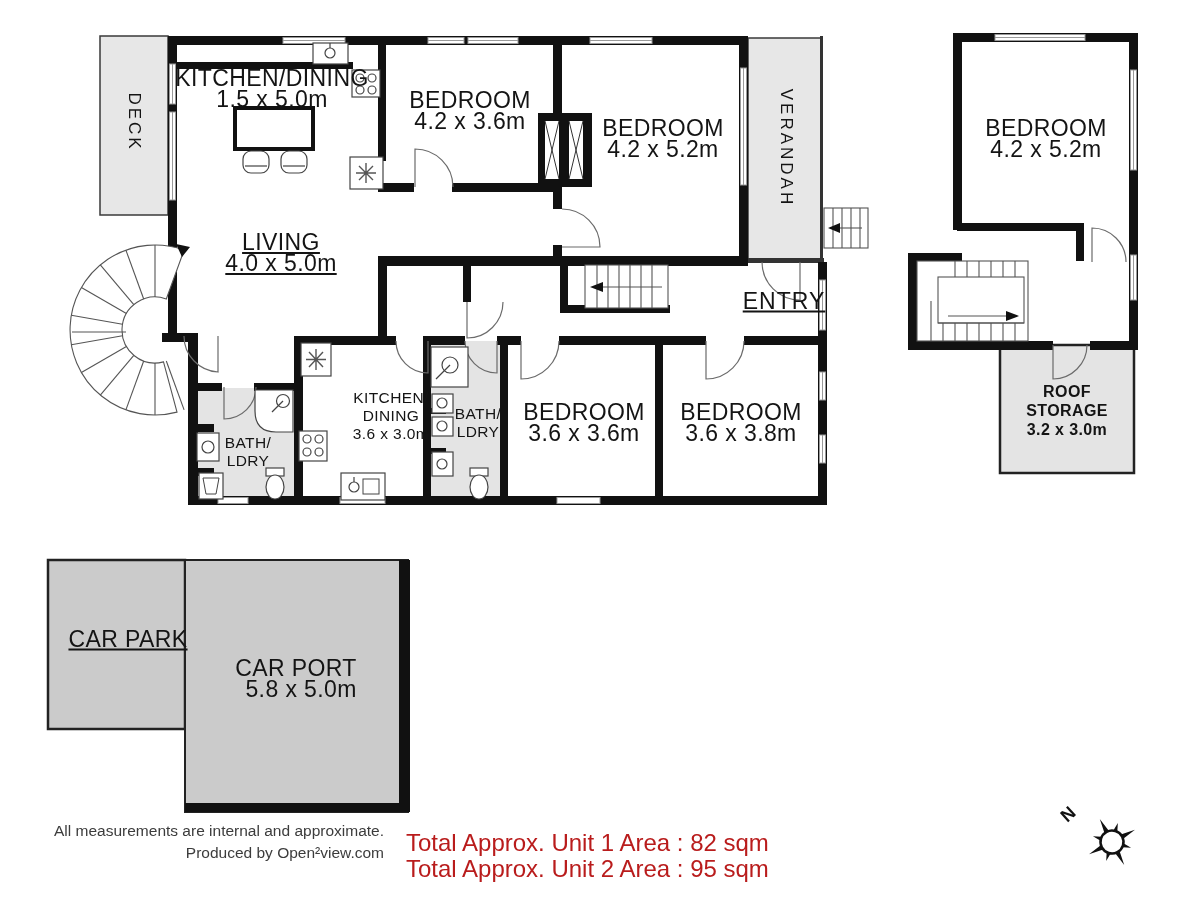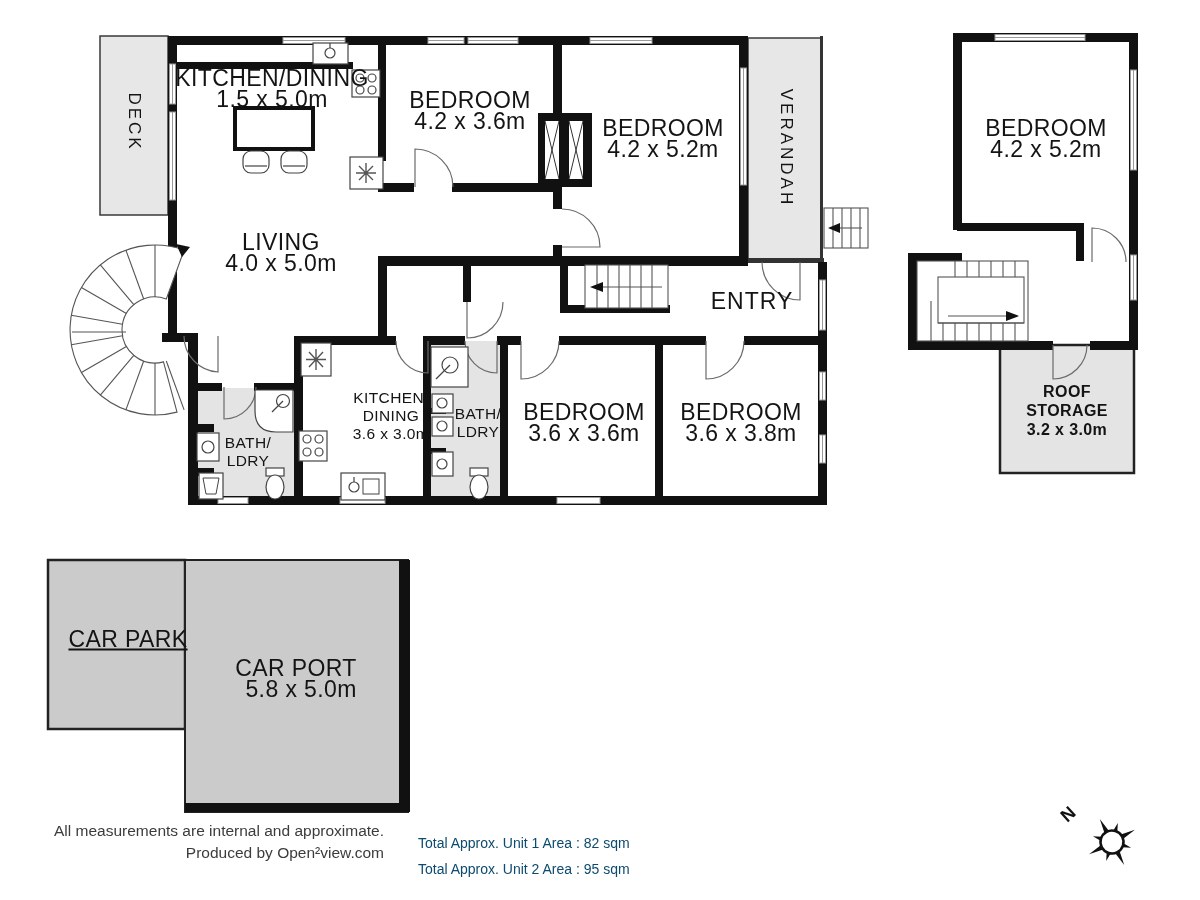--- a/index.html
+++ b/index.html
@@ -6,21 +6,21 @@
   #canvas{position:relative;width:1200px;height:900px;background:#ffffff;overflow:hidden;
           font-family:"Liberation Sans", sans-serif;color:#111;}
   #plan-svg{position:absolute;left:0;top:0;}
   .lbl{position:absolute;transform:translate(-50%,-50%);text-align:center;color:#141414;
        white-space:nowrap;line-height:21px;letter-spacing:0.4px;}
   .lbl.big{font-size:23px;}
   .lbl.small{font-size:15.5px;line-height:18px;}
   .lbl.vert{transform:translate(-50%,-50%) rotate(90deg);letter-spacing:3px;font-size:17px;}
   .footer-disclaimer{position:absolute;left:22px;top:820px;width:362px;text-align:right;
        font-size:15.5px;line-height:22px;color:#3c3c3c;}
-  .footer-totals{position:absolute;left:418px;top:830px;font-size:14px;line-height:26px;color:#0c4a6e;}
+  .footer-totals{position:absolute;left:406px;top:830px;font-size:24px;line-height:26px;color:#b91c1c;}
   .north-label{position:absolute;left:1062px;top:804px;font-size:18px;font-weight:bold;color:#111;
        transform:rotate(-42deg);}
 </style>
 </head>
 <body>
 
 <div id="canvas">
 
 <svg id="plan-svg" width="1200" height="900" viewBox="0 0 1200 900">
 
@@ -266,36 +266,36 @@
   </g>
 </svg>
 
 <div class="lbl vert" style="left:134px;top:122px;">
   <div>DECK</div>
 </div>
 <div class="lbl big" style="left:272px;top:89px;">
   <div>KITCHEN/DINING</div>
   <div>1.5 x 5.0m</div>
 </div>
-<div class="lbl big" style="left:281px;top:253px;">
+<div class="lbl big" style="left:281px;top:253px;text-decoration:underline;">
   <div>LIVING</div>
   <div>4.0 x 5.0m</div>
 </div>
 <div class="lbl big" style="left:470px;top:111px;">
   <div>BEDROOM</div>
   <div>4.2 x 3.6m</div>
 </div>
 <div class="lbl big" style="left:663px;top:139px;">
   <div>BEDROOM</div>
   <div>4.2 x 5.2m</div>
 </div>
 <div class="lbl vert" style="left:786px;top:148px;">
   <div>VERANDAH</div>
 </div>
-<div class="lbl big" style="left:752px;top:301px;letter-spacing:1px;">
+<div class="lbl big" style="left:784px;top:301px;letter-spacing:1px;text-decoration:underline;">
   <div>ENTRY</div>
 </div>
 <div class="lbl small" style="left:367px;top:416px;margin-left:24px;">
   <div>KITCHEN/</div>
   <div>DINING</div>
   <div>3.6 x 3.0m</div>
 </div>
 <div class="lbl small" style="left:248px;top:452px;">
   <div>BATH/</div>
   <div>LDRY</div>

